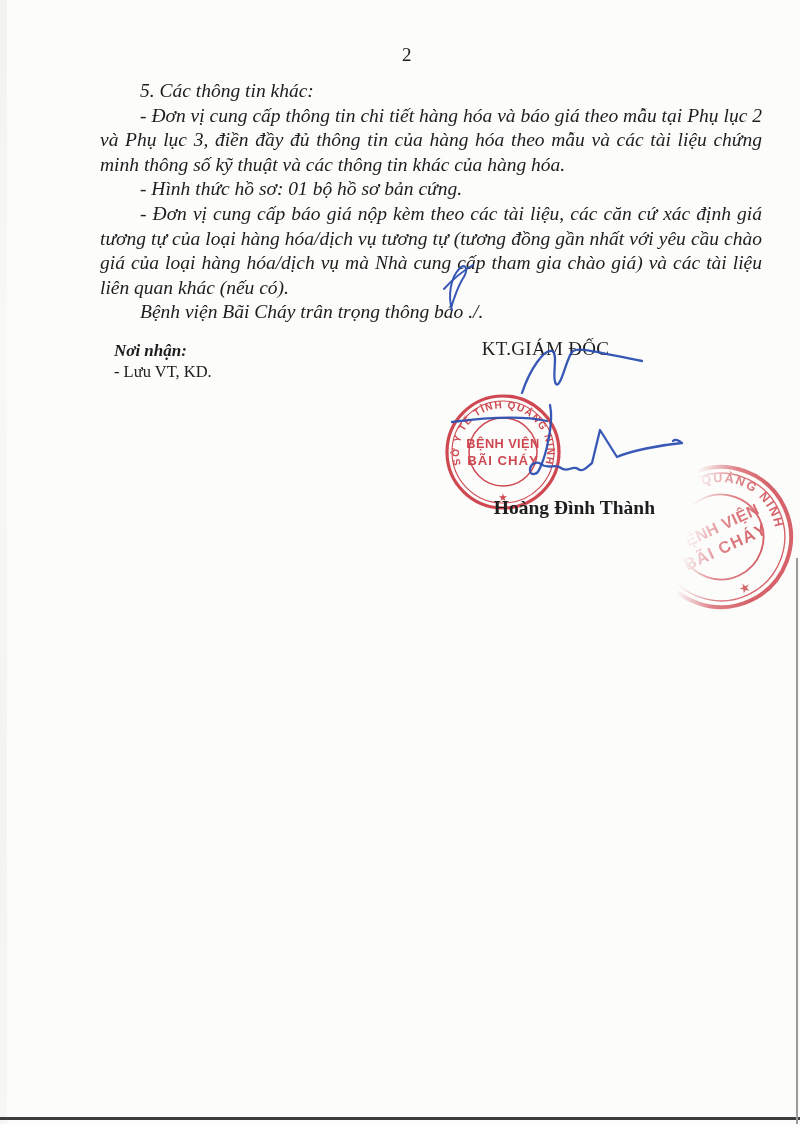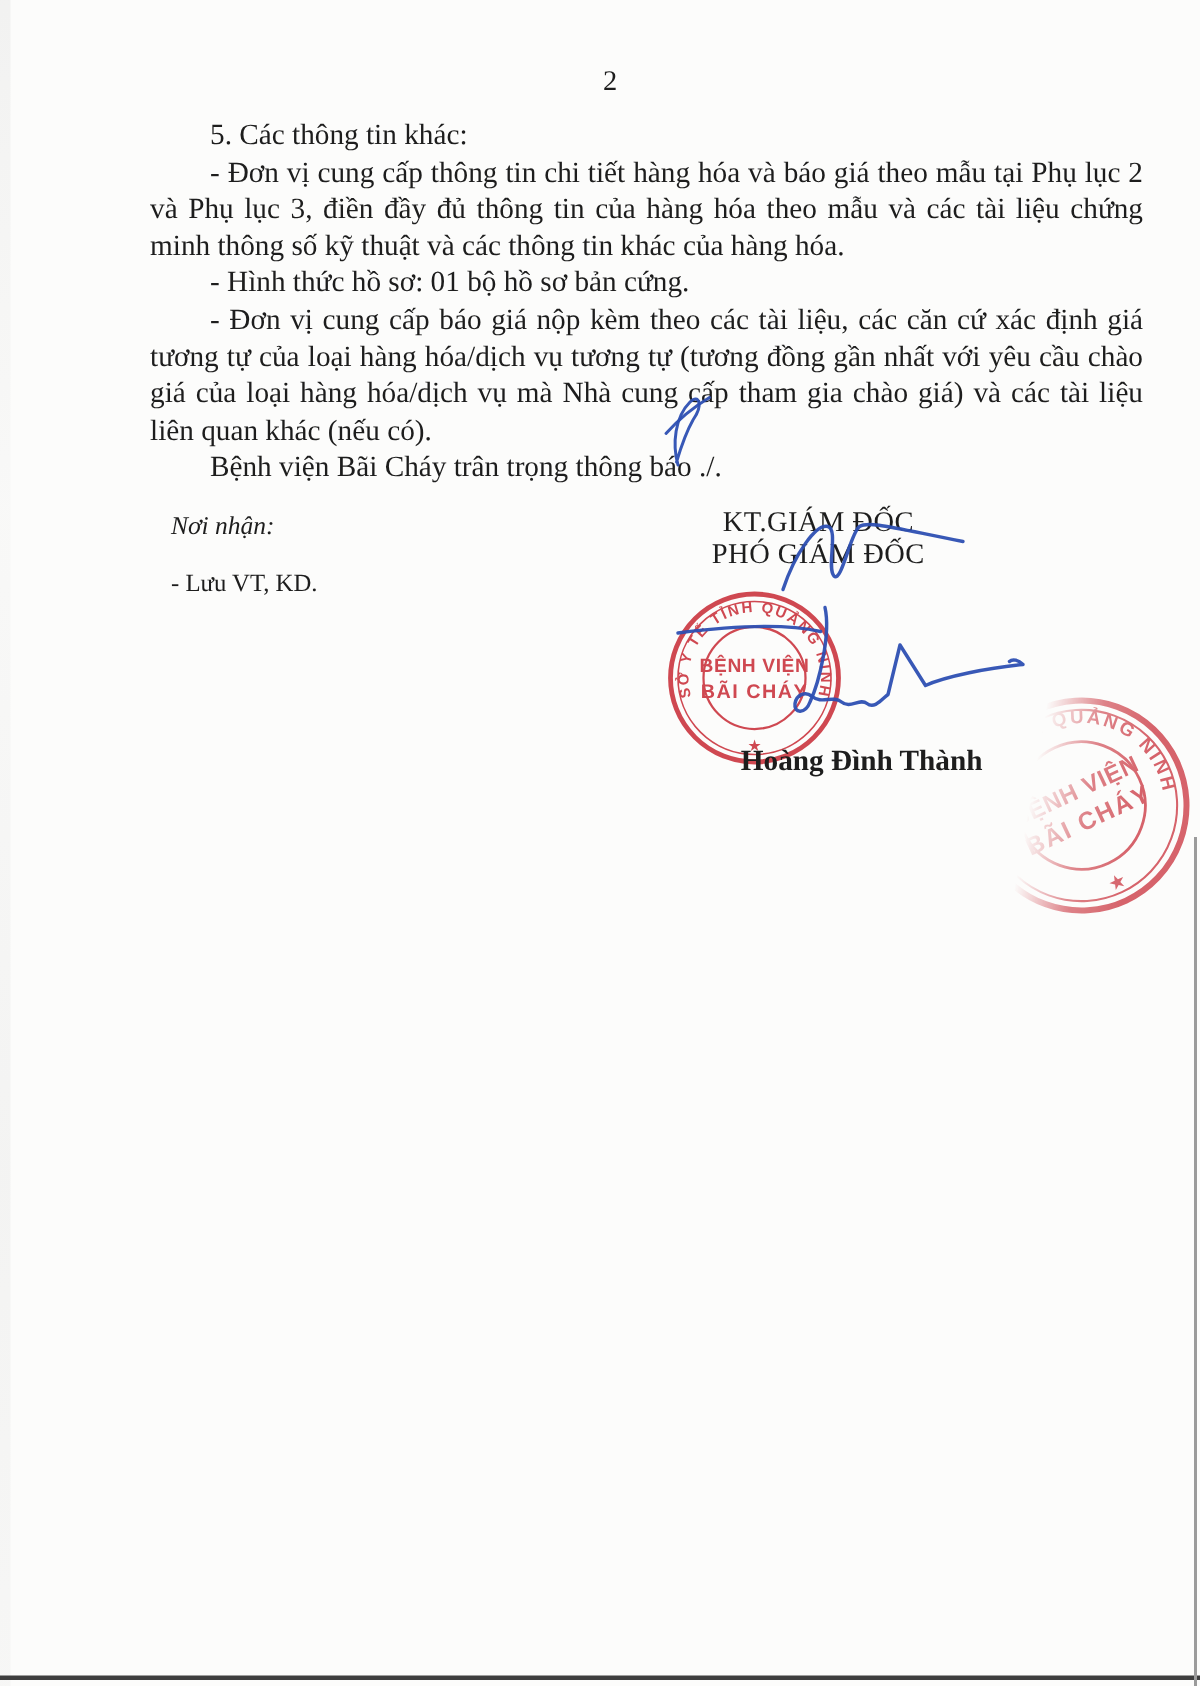--- a/index.html
+++ b/index.html
@@ -8,24 +8,24 @@
     background:var(--paper,#fcfcfb);overflow:hidden;
     font-family:"Liberation Serif","DejaVu Serif",serif;
     color:var(--text,#1d1d1d);
   }
   .edge-noise{position:absolute;left:0;top:0;width:7px;height:100%;
     background:linear-gradient(to bottom,rgba(80,80,80,.06),rgba(80,80,80,.02) 30%,rgba(80,80,80,.05) 70%,rgba(80,80,80,.03));}
   .page-number{position:absolute;top:44px;left:0;width:800px;text-align:center;
     font-size:19px;letter-spacing:.5px;text-indent:14px;}
   .body-text{position:absolute;left:100px;top:79px;width:662px;
     font-size:19.5px;line-height:24.6px;text-align:justify;}
-  .body-text p{margin:0;text-indent:40px;}
+  .body-text p{margin:0;text-indent:40px;font-style:italic;}
   .flourish-svg{position:absolute;left:436px;top:262px;}
   .recipients{position:absolute;left:114px;top:341px;font-size:16.5px;line-height:19.3px;}
-  .recipients-heading{font-size:17px;font-weight:normal;font-style:italic;margin-bottom:19px;}
+  .recipients-heading{font-size:17px;font-weight:bold;font-style:italic;margin-bottom:2px;}
   .sig-titles{position:absolute;left:428px;top:339px;width:235px;text-align:center;
     font-weight:normal;font-size:19px;line-height:20.5px;letter-spacing:.3px;}
   .stamp-main{position:absolute;left:443px;top:392px;width:120px;height:120px;opacity:.93;}
   .signature-svg{position:absolute;left:430px;top:335px;}
   .signer-name{position:absolute;left:437px;top:477px;width:218px;text-align:right;
     font-weight:bold;font-size:19.5px;margin-top:20px;}
   .edge-clip{position:absolute;left:646px;top:462px;width:150px;height:152px;opacity:.88;
     -webkit-mask-image:linear-gradient(100deg,rgba(0,0,0,0) 30%,rgba(0,0,0,.72) 52%,rgba(0,0,0,.9) 72%);
     mask-image:linear-gradient(100deg,rgba(0,0,0,0) 30%,rgba(0,0,0,.72) 52%,rgba(0,0,0,.9) 72%);}
   .edge-rot{width:150px;height:150px;transform:rotate(-25deg);}
@@ -68,21 +68,20 @@
     <path class="ink ink-thin" d="M8,27 C16,18 27,9 37,3"></path>
   </svg>
 
   <div class="recipients">
     <div class="recipients-heading">Nơi nhận:</div>
     <div>- Lưu VT, KD.</div>
   </div>
 
   <div class="sig-titles">
     <div>KT.GIÁM ĐỐC</div>
-    <div>PHÓ GIÁM ĐỐC</div>
   </div>
 
   <div class="stamp-main">
     <svg width="120" height="120" viewBox="0 0 120 120">
       <circle class="stamp-ring ring-thick" cx="60" cy="60" r="56"></circle>
       <circle class="stamp-ring ring-thin" cx="60" cy="60" r="51"></circle>
       <circle class="stamp-ring ring-inner" cx="60" cy="60" r="34"></circle>
       <path id="arcMain" d="M20.1,78.6 A44,44 0 1 1 99.9,78.6" fill="none"></path>
       <text class="stamp-text ring-label">
         <textPath href="#arcMain" startOffset="50%" text-anchor="middle">SỞ Y TẾ TỈNH QUẢNG NINH</textPath>

